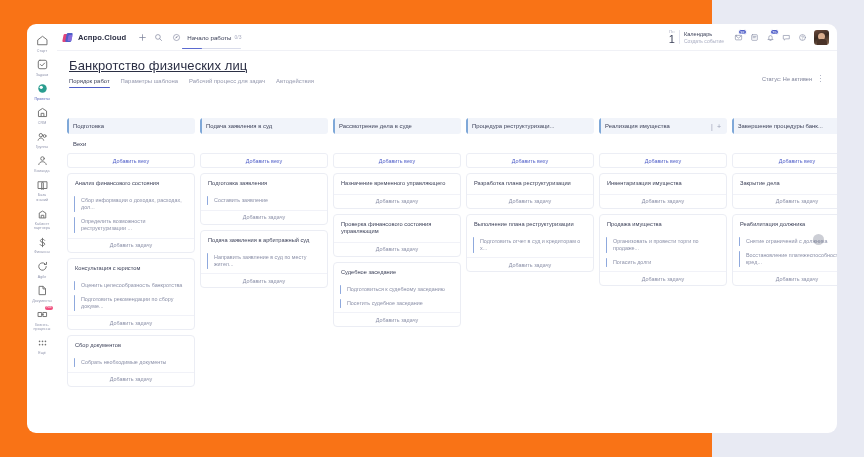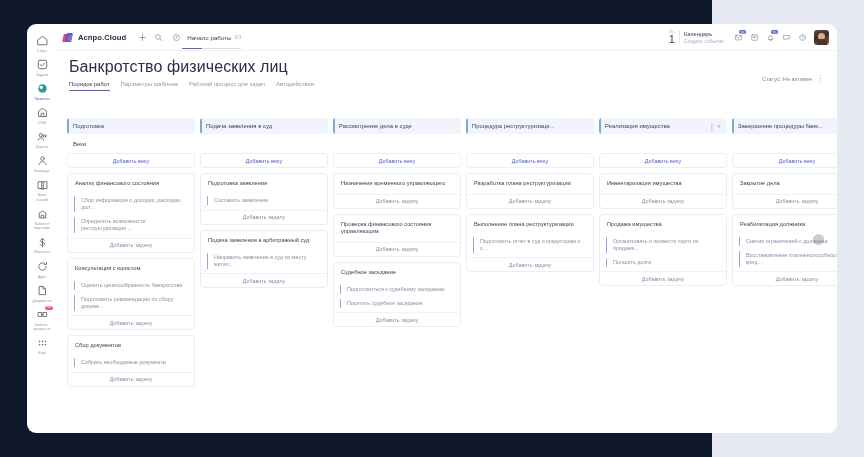--- a/index.html
+++ b/index.html
@@ -5,21 +5,21 @@
   * { box-sizing: border-box; margin:0; padding:0; }
   html,body{
     width:864px; height:457px;
     background:#e8eaf3;
     font-family:"Liberation Sans", sans-serif;
     overflow:hidden;
   }
   #app{
     position:relative;
     width:712px;height:457px;
-    background:#0f172a;
+    background:#f97316;
   }
 
   
   .rail{
     position:absolute; left:27px; top:24px;
     width:30px; height:409px;
     background:#ffffff;
     border-radius:9px 0 0 9px;
     padding-top:7px;
     display:flex; flex-direction:column; align-items:center;
@@ -119,21 +119,21 @@
     content:"";position:absolute;left:4px;top:3px;width:7px;height:7px;border-radius:50%;
     background:#d9ad8e;
   }
   .avatar:after{
     content:"";position:absolute;left:2.5px;bottom:0;width:10px;height:6px;border-radius:4px 4px 0 0;
     background:#4a3328;
   }
 
   
   .phead{padding:7px 12px 0 12px;position:relative;}
-  .ptitle{font-size:16px;color:#2b2f44;letter-spacing:.1px;}
+  .ptitle{font-size:13px;color:#2b2f44;letter-spacing:.1px;text-decoration:underline;}
   .ptabs{display:flex;gap:11px;margin-top:5px;position:relative;}
   .ptab{font-size:5.9px;color:#9397ad;padding-bottom:4px;cursor:pointer;position:relative;white-space:nowrap;}
   .ptab.active{color:#3a3f57;}
   .ptab.active:after{
     content:"";position:absolute;left:0;bottom:0;width:100%;height:1.4px;background:#4f5ec8;border-radius:1px;
   }
   .pstatus{
     position:absolute;right:25px;top:25px;font-size:5.6px;color:#7d melhores;
   }
   .pstatus{color:#7d8199;}

